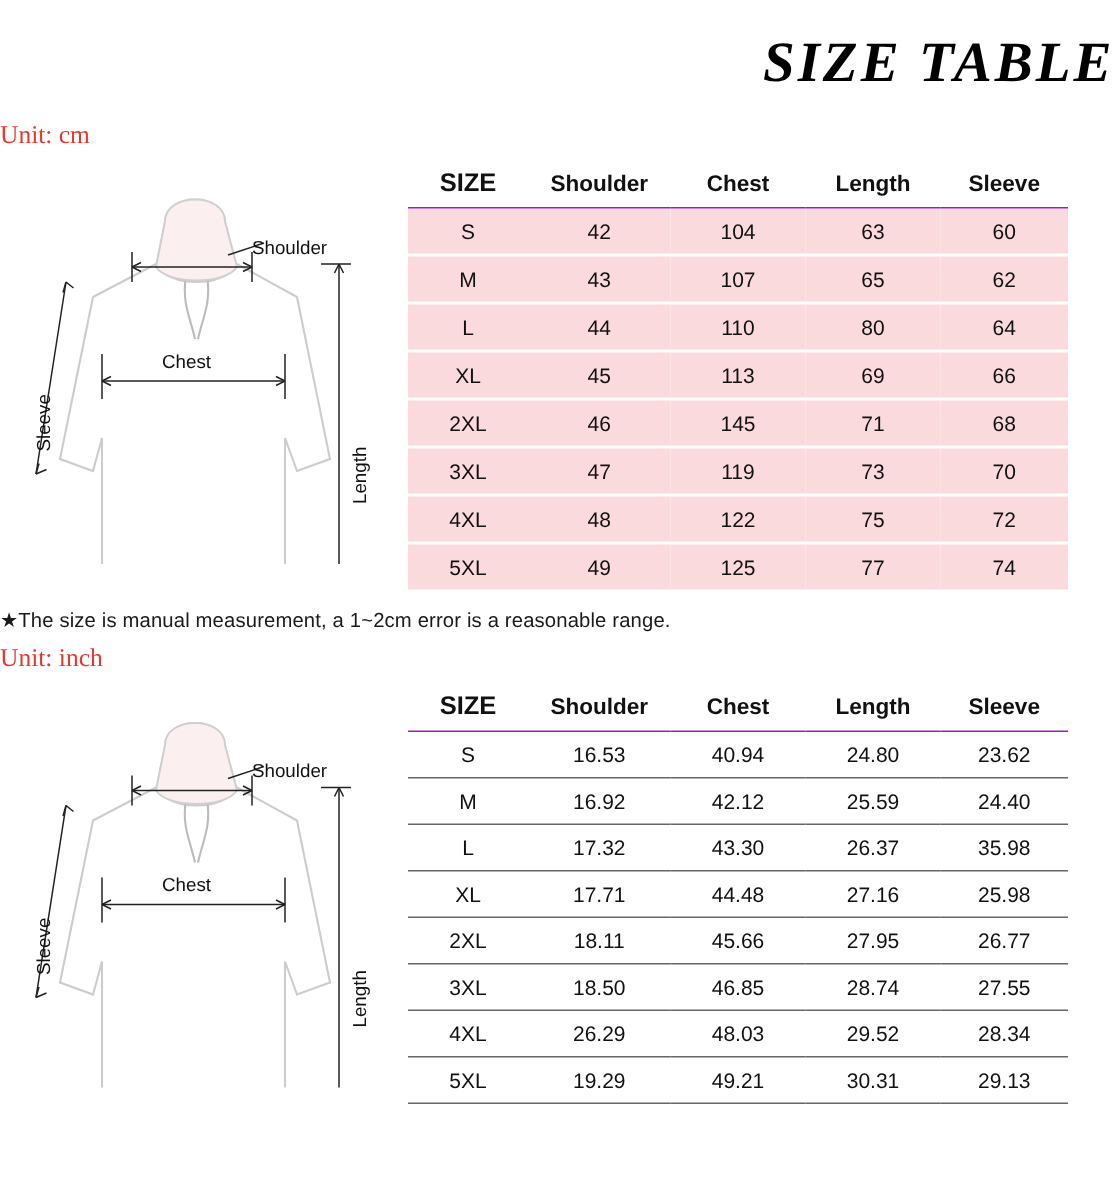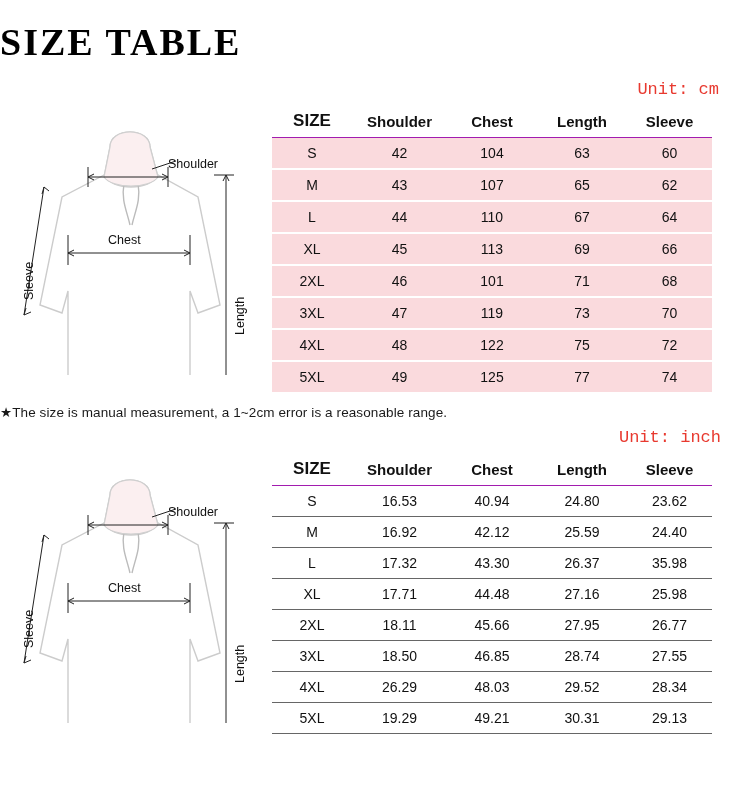--- a/index.html
+++ b/index.html
@@ -9,34 +9,34 @@
   }
   body {
     width: 743px;
     height: 800px;
     font-family: "Liberation Sans", sans-serif;
     color: #111111;
     position: relative;
     overflow: hidden;
   }
   .page-title {
-    text-align: left;
+    text-align: right;
     font-family: "Liberation Serif", serif;
     font-size: 38px;
     font-weight: 700;
     letter-spacing: 2px;
     margin: 20px 0 0 0;
     color: #000000;
+    font-style: italic;
   }
 
   .unit-label {
     color: #e8392f;
     font-size: 17px;
-    text-align: right;
-    font-family: Liberation Mono, monospace;
+    font-family: Liberation Serif, serif;
   }
 
   
   .block {
     position: relative;
     width: 743px;
   }
   .block-inner {
     display: flex;
     flex-direction: row;
@@ -221,34 +221,34 @@
             <td>M</td>
             <td>43</td>
             <td>107</td>
             <td>65</td>
             <td>62</td>
           </tr>
           <tr>
             <td>L</td>
             <td>44</td>
             <td>110</td>
-            <td>67</td>
+            <td>80</td>
             <td>64</td>
           </tr>
           <tr>
             <td>XL</td>
             <td>45</td>
             <td>113</td>
             <td>69</td>
             <td>66</td>
           </tr>
           <tr>
             <td>2XL</td>
             <td>46</td>
-            <td>101</td>
+            <td>145</td>
             <td>71</td>
             <td>68</td>
           </tr>
           <tr>
             <td>3XL</td>
             <td>47</td>
             <td>119</td>
             <td>73</td>
             <td>70</td>
           </tr>

